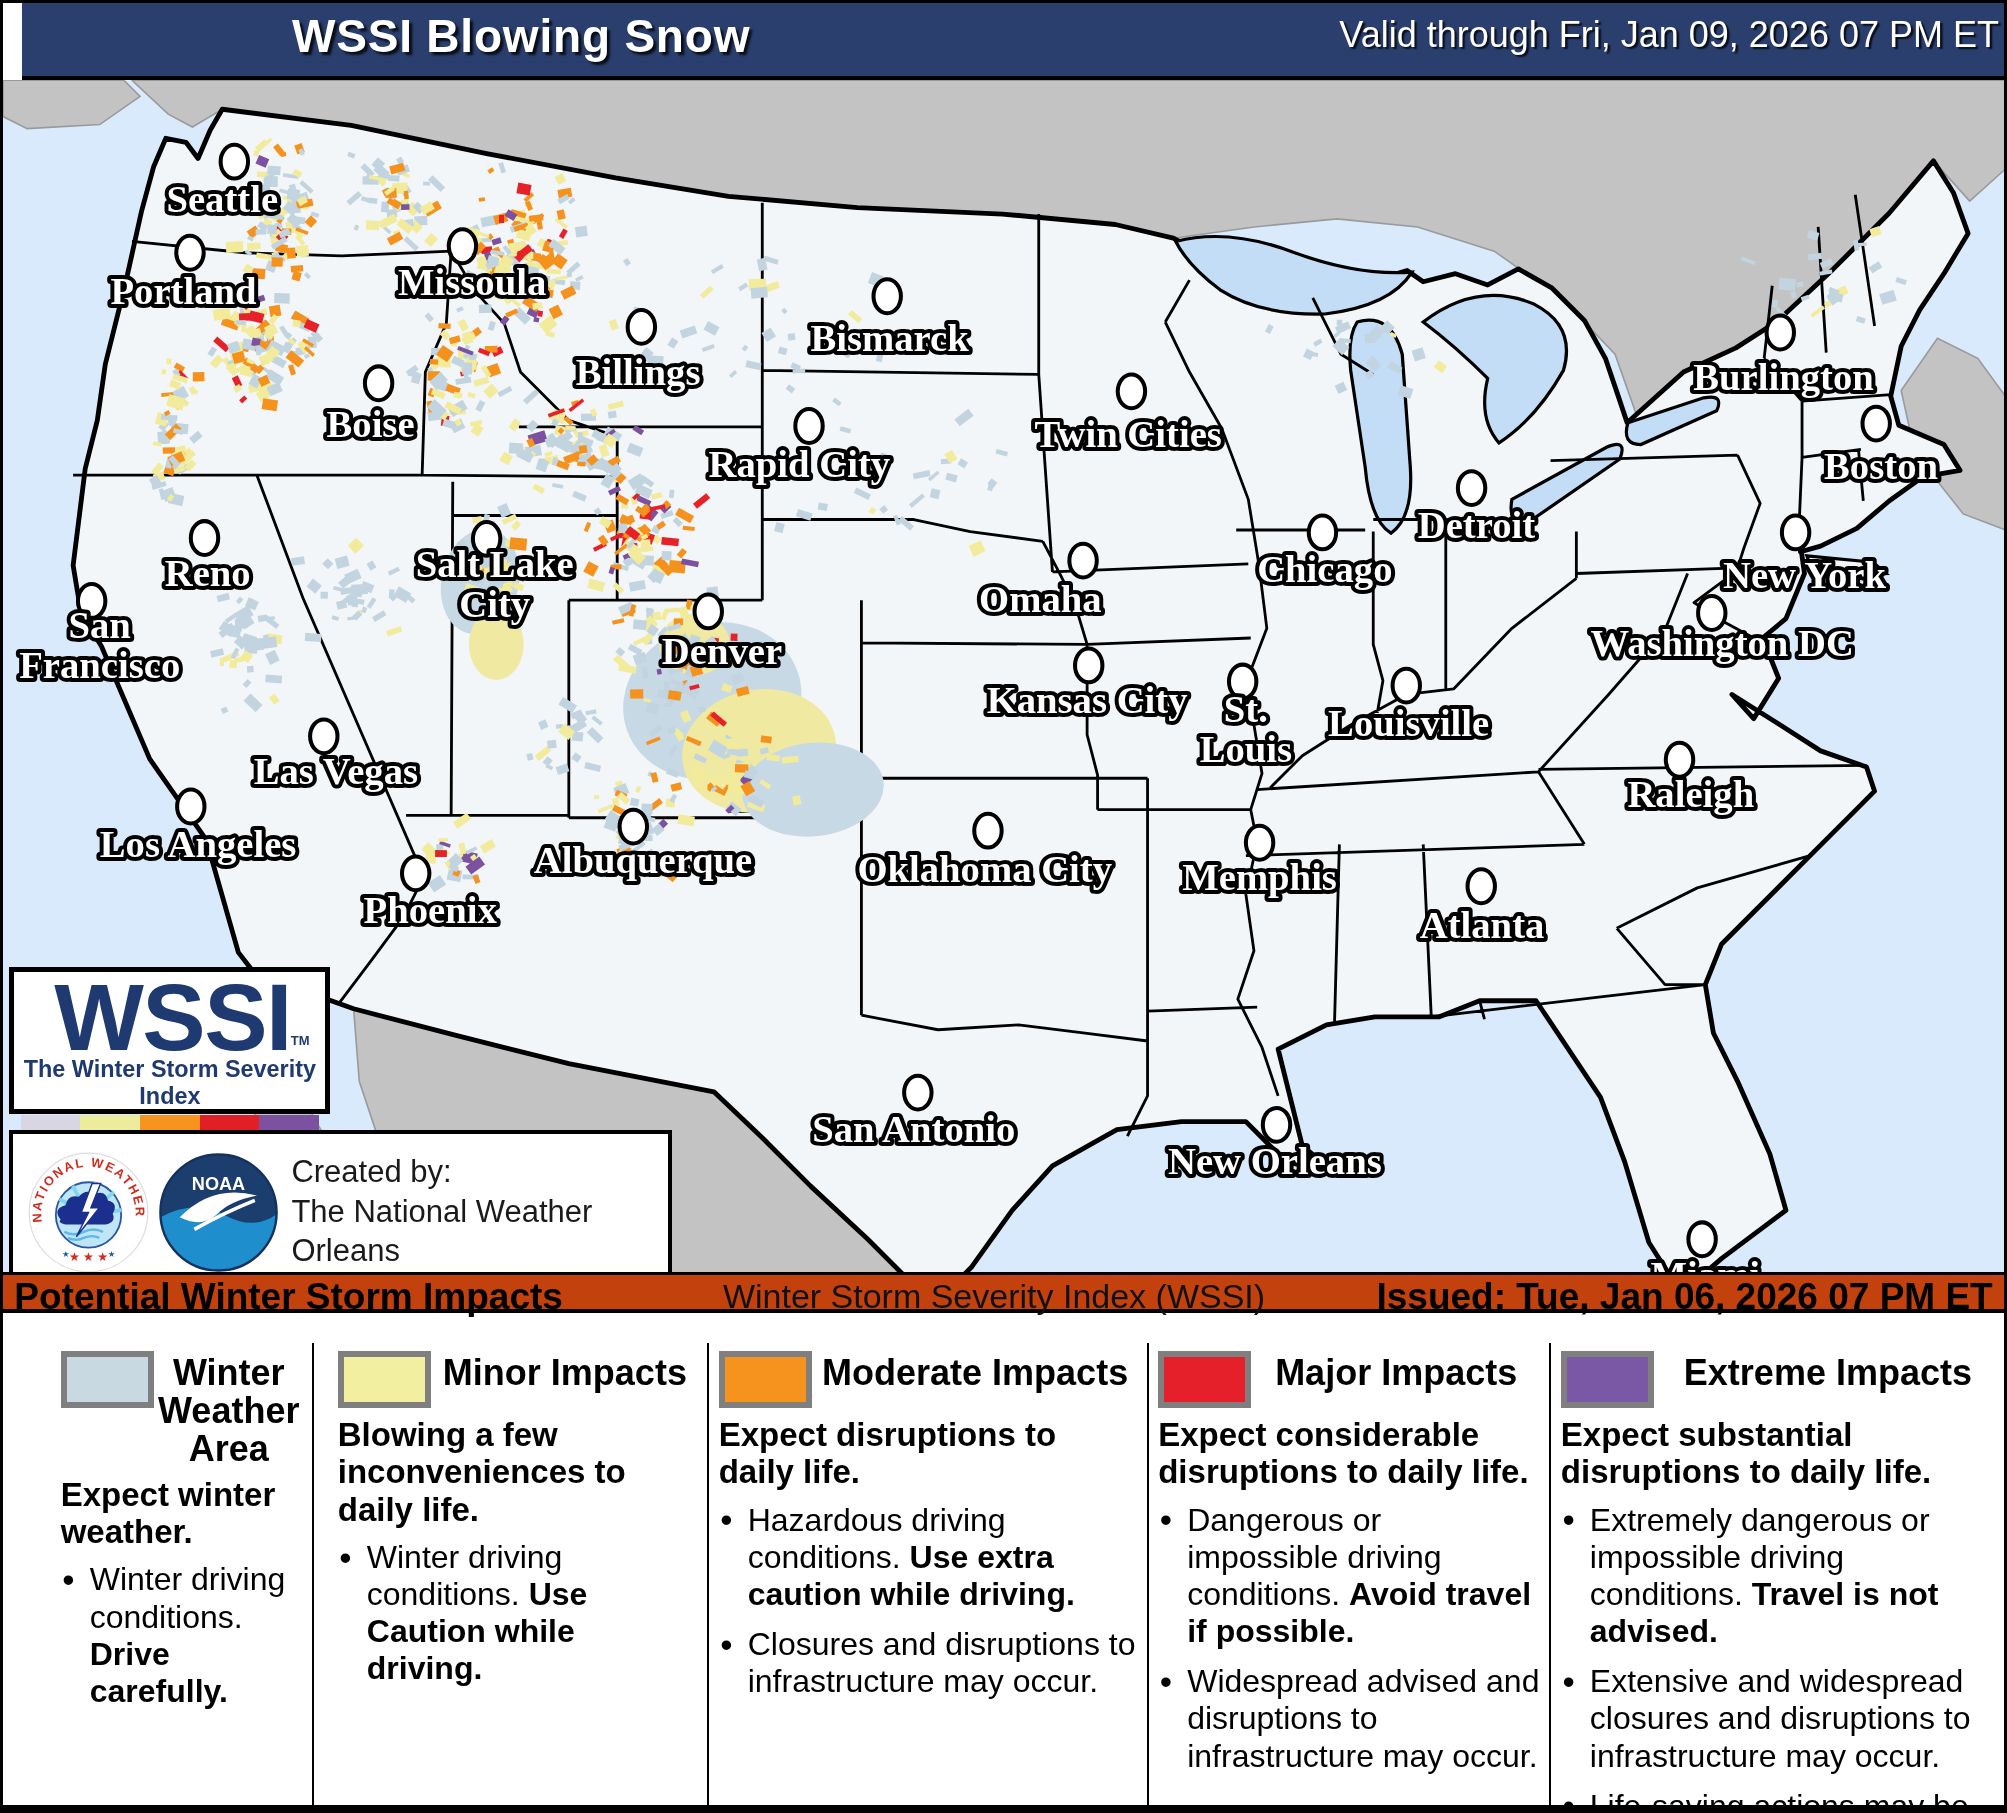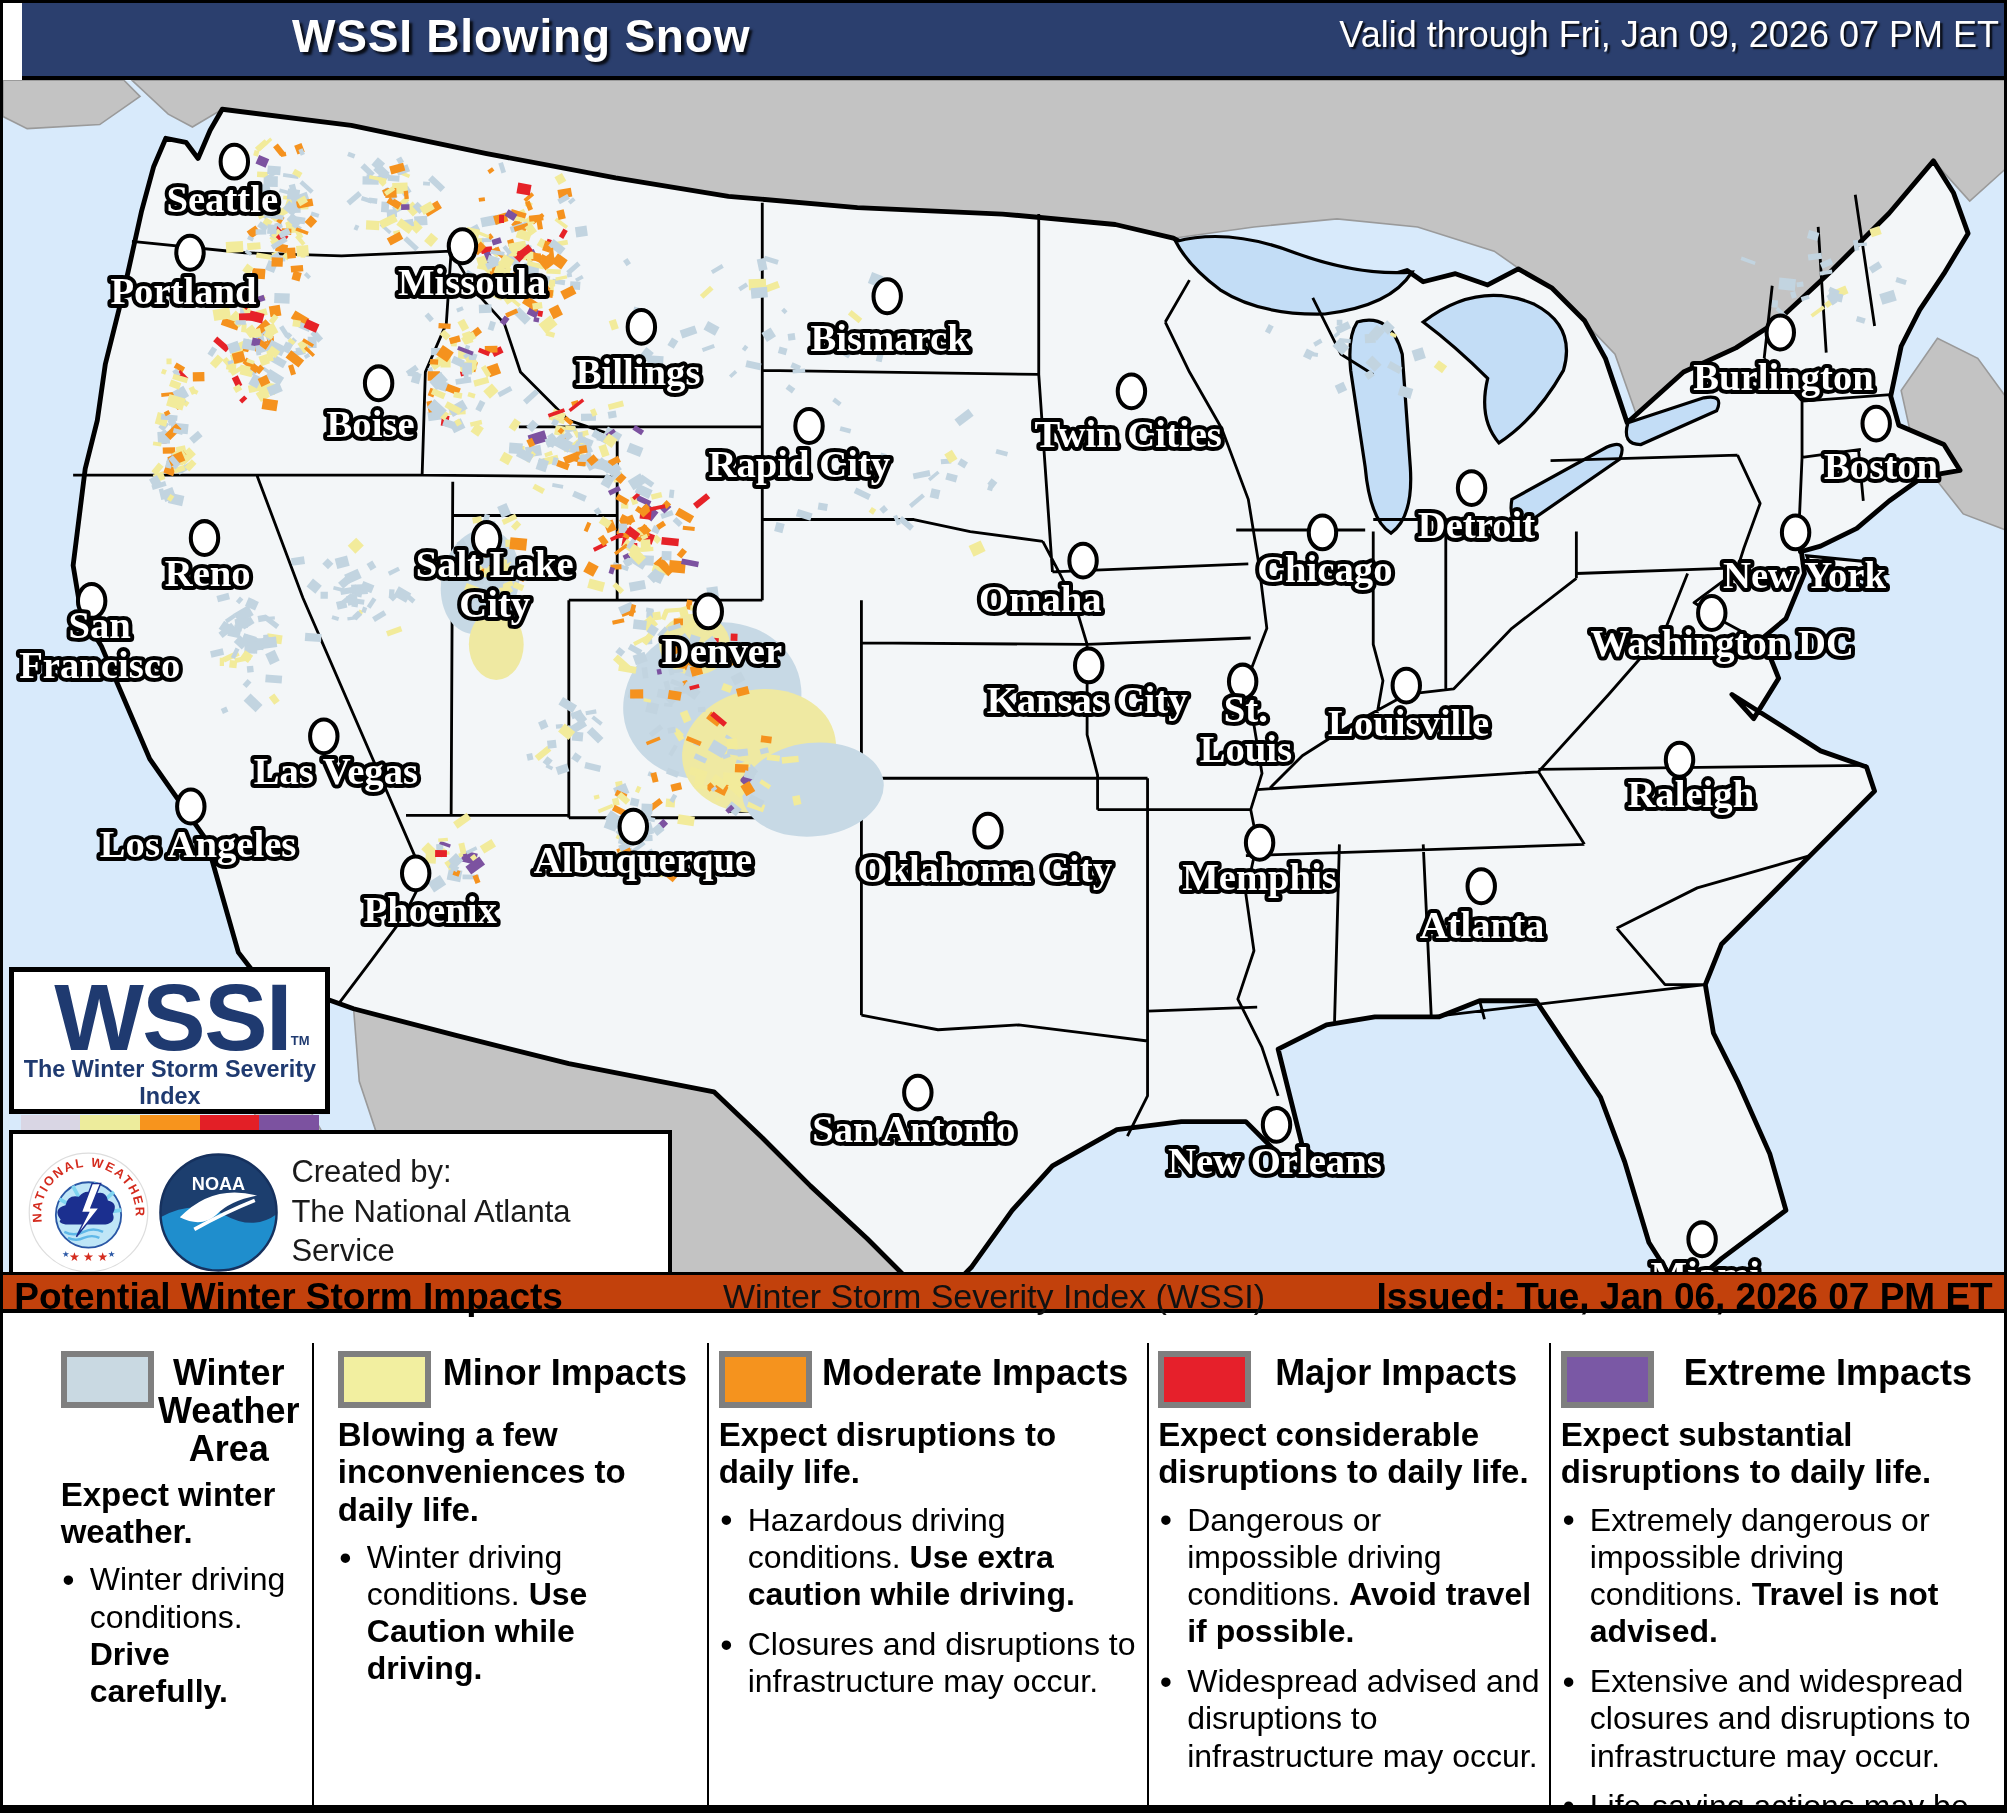--- a/index.html
+++ b/index.html
@@ -1460,21 +1460,21 @@
         <g clip-path="url(#noaaClip)">
           <path d="M0,55 Q30,38 55,52 Q80,66 100,50 L100,100 L0,100 Z" fill="#1F8ECD"></path>
           <path d="M18,54 Q45,26 82,36 Q60,40 48,52 Q36,63 18,54 Z" fill="#fff"></path>
           <path d="M30,64 Q55,50 80,40" stroke="#fff" stroke-width="3" fill="none"></path>
         </g>
         <text x="50" y="31" text-anchor="middle" font-size="15" font-weight="bold" fill="#fff" font-family="Liberation Sans,sans-serif">NOAA</text>
         <circle cx="50" cy="50" r="48" fill="none" stroke="#16315E" stroke-width="2"></circle>
       </svg>
       <div class="credit-text">
         <div>Created by:</div>
-        <div>The National Atlanta Service</div>
+        <div>The National Weather Orleans</div>
         <div>Weather Prediction Issued</div>
       </div>
     </div>
   </div>
 
   <div class="subheader">
     <span class="sh-left">Potential Winter Storm Impacts</span>
     <span class="sh-center">Winter Storm Severity Index (WSSI)</span>
     <span class="sh-right">Issued: Tue, Jan 06, 2026 07 PM ET</span>
   </div>

